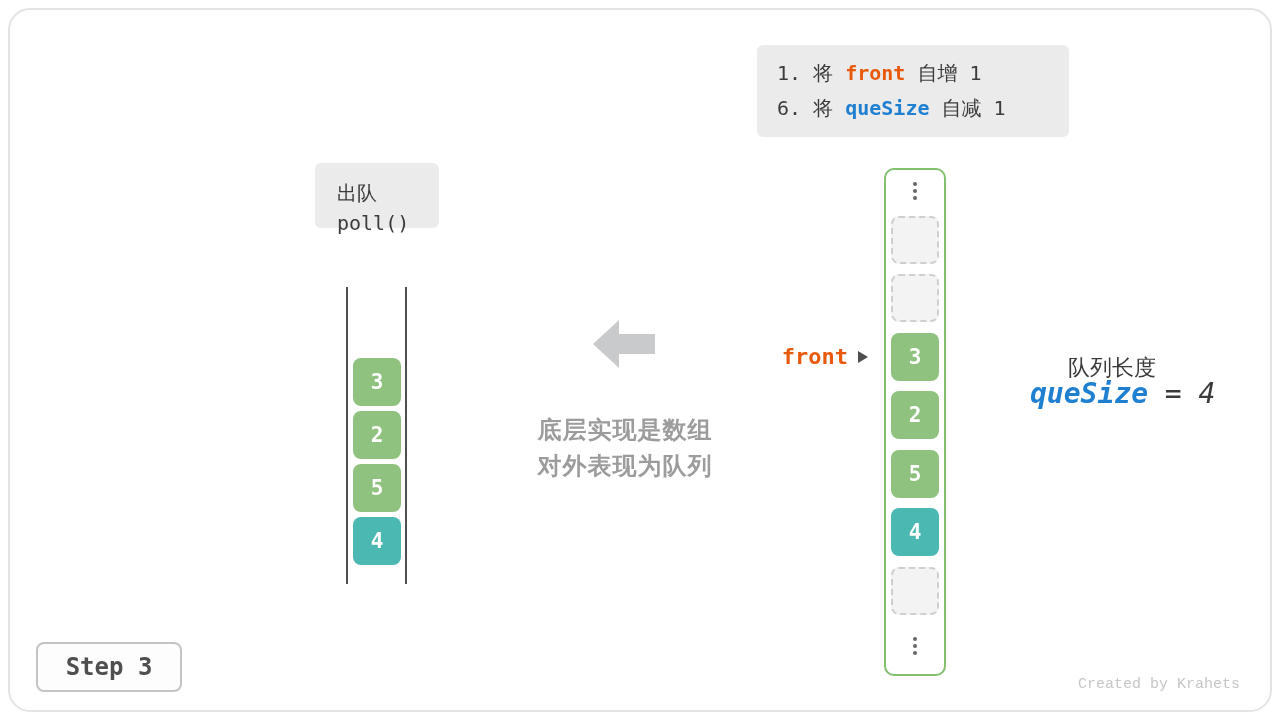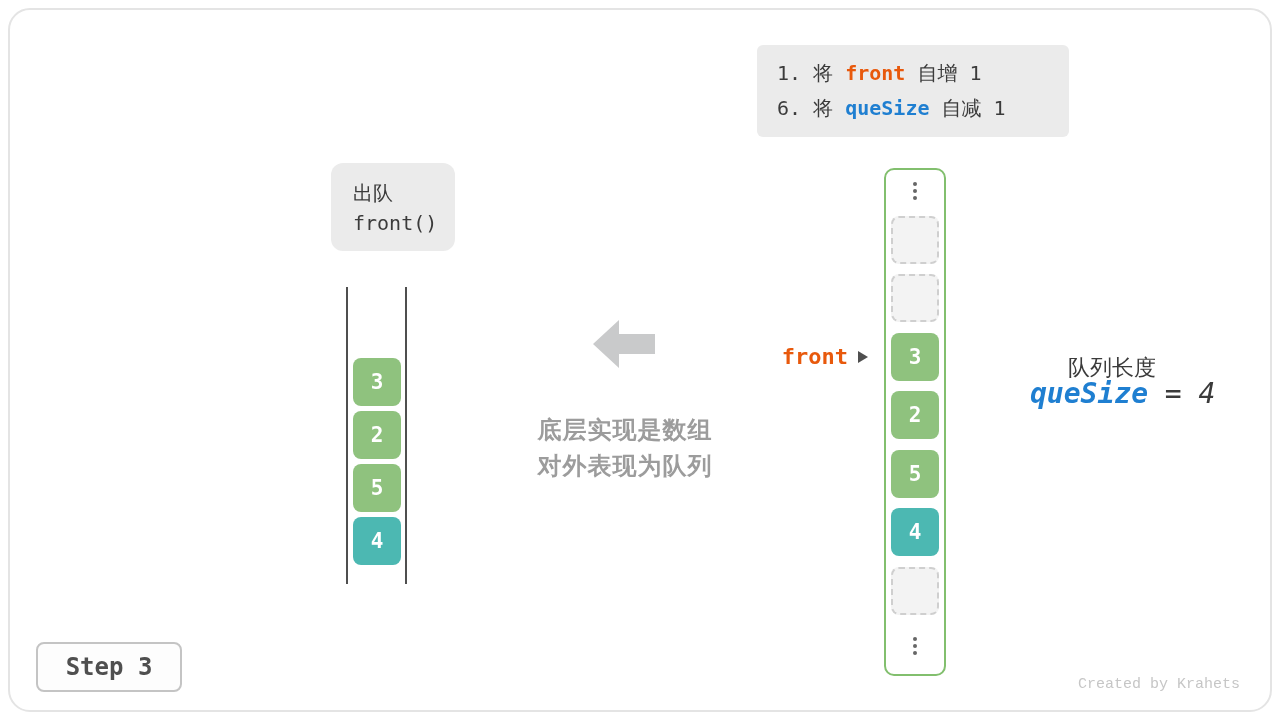--- a/index.html
+++ b/index.html
@@ -35,28 +35,27 @@
     font-size: 20px;
     color: var(--text-dark, #3b3b3b);
   }
   .instruction-line { line-height: 35px; white-space: pre; }
   .kw { font-weight: bold; }
   .kw[data-kwcolor="orange"] { color: var(--orange, #e8590c); }
   .kw[data-kwcolor="blue"]   { color: var(--blue, #1f7fd1); }
 
   
   .poll-box {
-    left: 315px; top: 163px; width: 124px; height: 88px;
+    left: 315px; top: 163px; width: 124px; height: 65px;
     background: var(--box-gray, #ebebeb);
-    border-radius: 12px;
+    border-radius: 6px;
     box-sizing: border-box;
     padding: 15px 0 0 22px;
     color: var(--text-dark, #3b3b3b);
     font-size: 20px;
-    margin-left: 16px;
   }
   .poll-box .cjk { line-height: 30px; }
   .poll-box .code {
     font-family: "DejaVu Sans Mono", monospace;
     line-height: 30px;
   }
 
   
   .vline {
     width: 2px; height: 297px;
@@ -176,21 +175,21 @@
 
   <div class="abs page-frame"></div>
 
   <div class="abs instruction-box">
     <div class="instruction-line"><span>1. 将 </span><span class="kw" data-kwcolor="orange">front</span><span> 自增 1</span></div>
     <div class="instruction-line"><span>6. 将 </span><span class="kw" data-kwcolor="blue">queSize</span><span> 自减 1</span></div>
   </div>
 
   <div class="abs poll-box">
     <div class="cjk">出队</div>
-    <div class="code">front()</div>
+    <div class="code">poll()</div>
   </div>
 
   <div class="abs vline" style="left:346px; top:287px;"></div>
   <div class="abs vline" style="left:405px; top:287px;"></div>
 
   <div class="abs cell" style="left:353px; top:358px;" data-color="green">3</div>
   <div class="abs cell" style="left:353px; top:411px;" data-color="green">2</div>
   <div class="abs cell" style="left:353px; top:464px;" data-color="green">5</div>
   <div class="abs cell" style="left:353px; top:517px;" data-color="teal">4</div>
 

